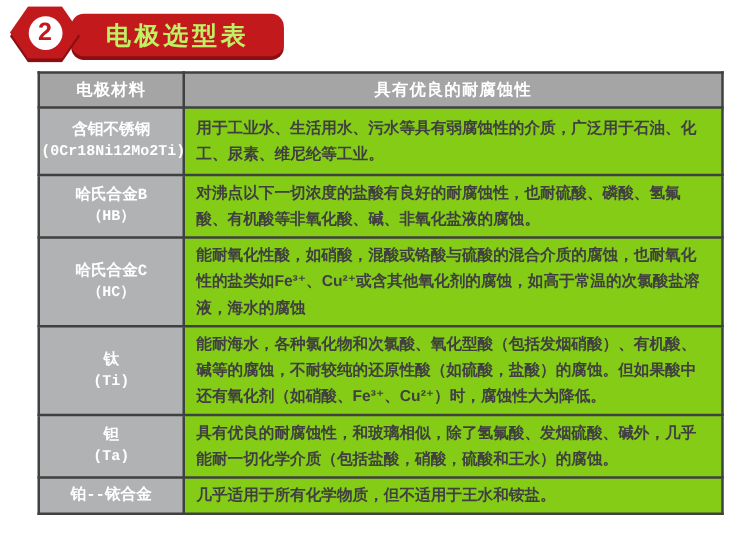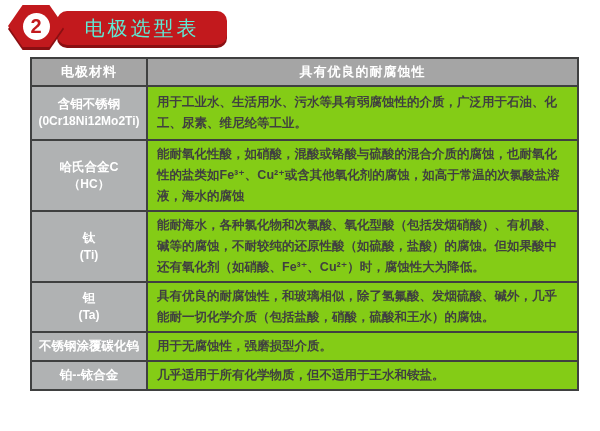--- a/index.html
+++ b/index.html
@@ -22,21 +22,21 @@
   
   .header{position:absolute;left:0;top:0;width:600px;height:56px;}
   .banner{
     position:absolute;left:57px;top:11px;width:170px;height:34px;
     background:var(--red);
     border-radius:10px;
     box-shadow:0 3px 0 var(--red-dark);
     display:flex;align-items:center;justify-content:center;
   }
   .banner span{
-    color:#5eead4;font-size:20px;font-weight:normal;letter-spacing:3px;
+    color:#bef264;font-size:20px;font-weight:bold;letter-spacing:3px;
   }
   .badge-wrap{position:absolute;left:8px;top:5px;width:56px;height:44px;z-index:2;}
   .hex{
     position:absolute;left:0;top:0;width:56px;height:42px;
     background:var(--red);
     clip-path:polygon(26% 0,74% 0,100% 50%,74% 100%,26% 100%,0 50%);
     display:flex;align-items:center;justify-content:center;
   }
   .hex-shadow{
     top:3px;background:var(--red-dark);
@@ -59,21 +59,21 @@
   col.c1{width:116px;}
   td,th{border:2px solid var(--border);vertical-align:middle;}
   th{
     background:var(--header-gray);color:#ffffff;
     font-size:13px;font-weight:bold;height:28px;text-align:center;
     letter-spacing:1px;
   }
   td.mat{
     background:var(--cell-gray);color:#ffffff;
     font-size:12.5px;font-weight:bold;text-align:center;
-    line-height:17px;padding:2px 1px;
+    line-height:17px;padding:2px 1px;font-family:Liberation Mono, monospace;
   }
   td.desc{
     background:#84cc16;color:var(--text);
     font-size:12.5px;font-weight:bold;text-align:left;
     line-height:21px;padding:3px 8px 3px 9px;
   }
   .mat .code{font-size:12px;}
   .mat .code:empty{display:none;}
   tr.r1 td{height:54px;} tr.r2 td{height:47px;} tr.r3 td{height:66px;}
   tr.r4 td{height:70px;} tr.r5 td{height:50px;} tr.r6 td{height:26px;}
@@ -110,20 +110,27 @@
       </tr>
     </thead>
     <tbody>
       <tr class="r1">
         <td class="mat">
           <div>含钼不锈钢</div>
           <div class="code">(0Cr18Ni12Mo2Ti)</div>
         </td>
         <td class="desc">用于工业水、生活用水、污水等具有弱腐蚀性的介质，广泛用于石油、化工、尿素、维尼纶等工业。</td>
       </tr>
+      <tr class="r2">
+        <td class="mat">
+          <div>哈氏合金B</div>
+          <div class="code">（HB）</div>
+        </td>
+        <td class="desc">对沸点以下一切浓度的盐酸有良好的耐腐蚀性，也耐硫酸、磷酸、氢氟酸、有机酸等非氧化酸、碱、非氧化盐液的腐蚀。</td>
+      </tr>
       <tr class="r3">
         <td class="mat">
           <div>哈氏合金C</div>
           <div class="code">（HC）</div>
         </td>
         <td class="desc">能耐氧化性酸，如硝酸，混酸或铬酸与硫酸的混合介质的腐蚀，也耐氧化性的盐类如Fe³⁺、Cu²⁺或含其他氧化剂的腐蚀，如高于常温的次氯酸盐溶液，海水的腐蚀</td>
       </tr>
       <tr class="r4">
         <td class="mat">
           <div>钛</div>
@@ -131,27 +138,20 @@
         </td>
         <td class="desc">能耐海水，各种氯化物和次氯酸、氧化型酸（包括发烟硝酸）、有机酸、碱等的腐蚀，不耐较纯的还原性酸（如硫酸，盐酸）的腐蚀。但如果酸中还有氧化剂（如硝酸、Fe³⁺、Cu²⁺）时，腐蚀性大为降低。</td>
       </tr>
       <tr class="r5">
         <td class="mat">
           <div>钽</div>
           <div class="code">(Ta)</div>
         </td>
         <td class="desc">具有优良的耐腐蚀性，和玻璃相似，除了氢氟酸、发烟硫酸、碱外，几乎能耐一切化学介质（包括盐酸，硝酸，硫酸和王水）的腐蚀。</td>
       </tr>
-      <tr class="r6">
-        <td class="mat">
-          <div>不锈钢涂覆碳化钨</div>
-
-        </td>
-        <td class="desc">用于无腐蚀性，强磨损型介质。</td>
-      </tr>
       <tr class="r7">
         <td class="mat">
           <div>铂--铱合金</div>
 
         </td>
         <td class="desc">几乎适用于所有化学物质，但不适用于王水和铵盐。</td>
       </tr>
     </tbody>
   </table>
 

